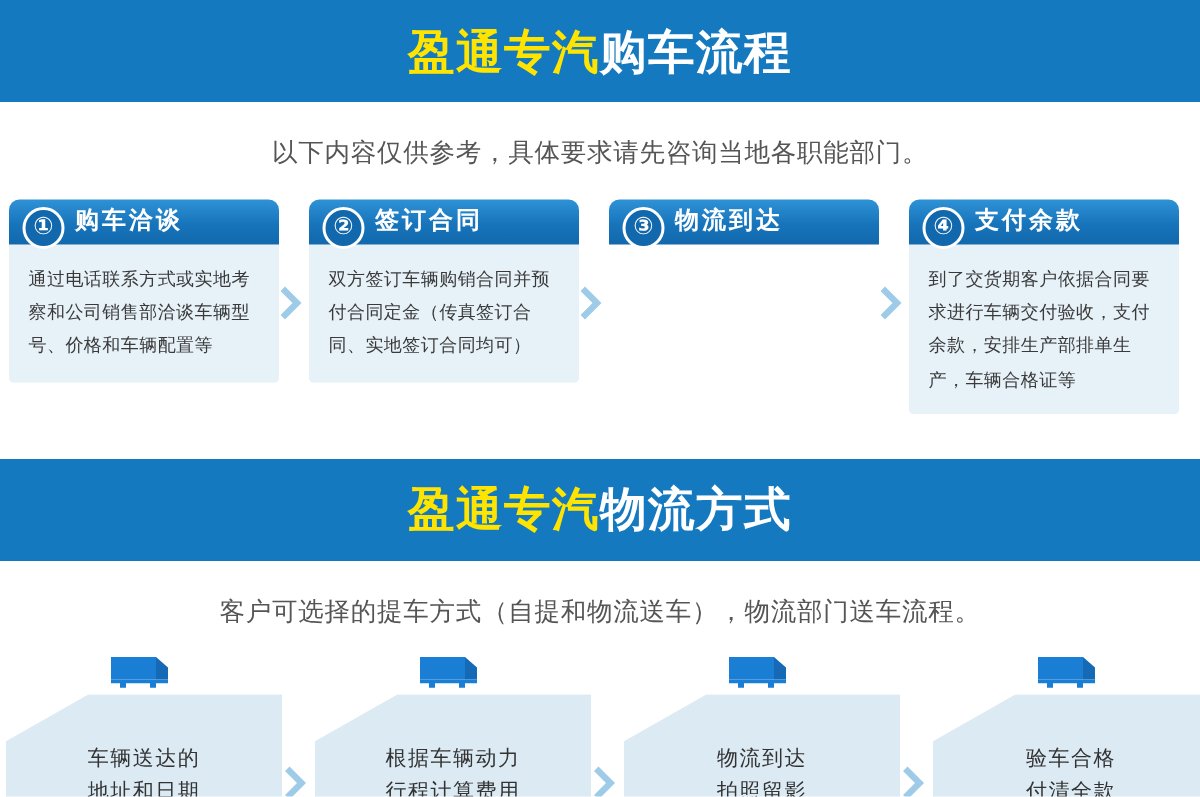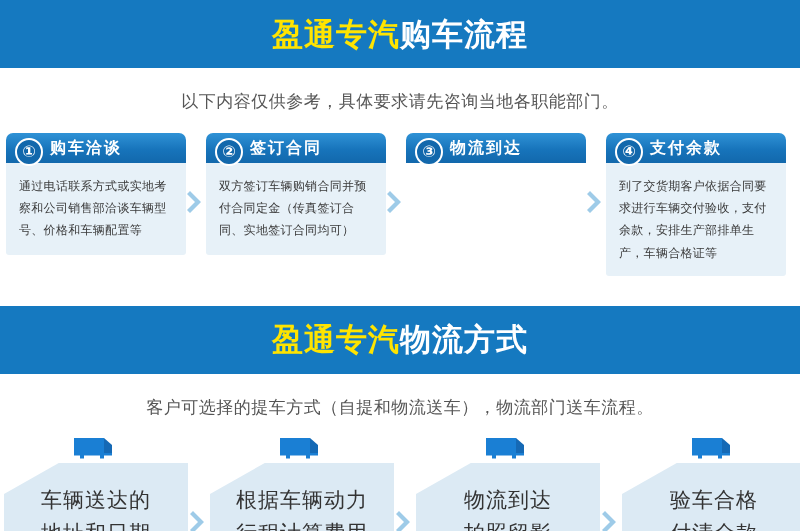--- a/index.html
+++ b/index.html
@@ -149,21 +149,21 @@
     clip-path: polygon(0% 32%, 30% 0%, 100% 0%, 100% 100%, 0% 100%);
     display: flex;
     flex-direction: column;
     align-items: center;
     justify-content: center;
     box-sizing: border-box;
     padding-top: 10px;
   }
   .house-line {
     color: #333333;
-    font-size: 21px;
+    font-size: 14px;
     line-height: 1.55;
     letter-spacing: 1px;
     white-space: nowrap;
   }
   .chev2 {
     width: 22px;
     flex: 0 0 22px;
     display: flex;
     align-items: center;
     justify-content: center;

